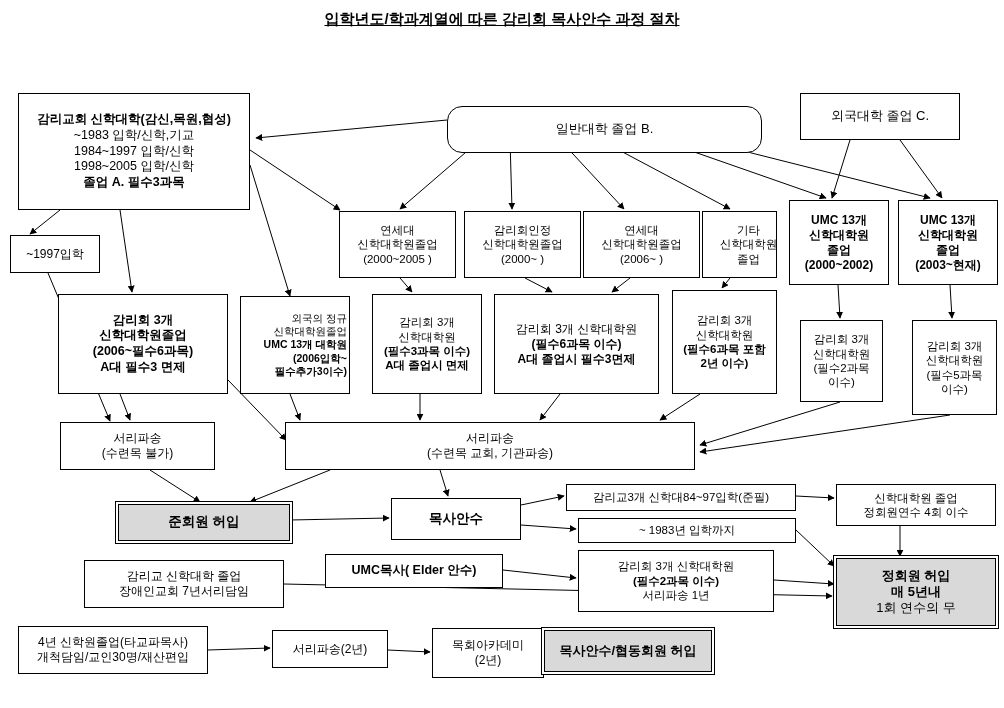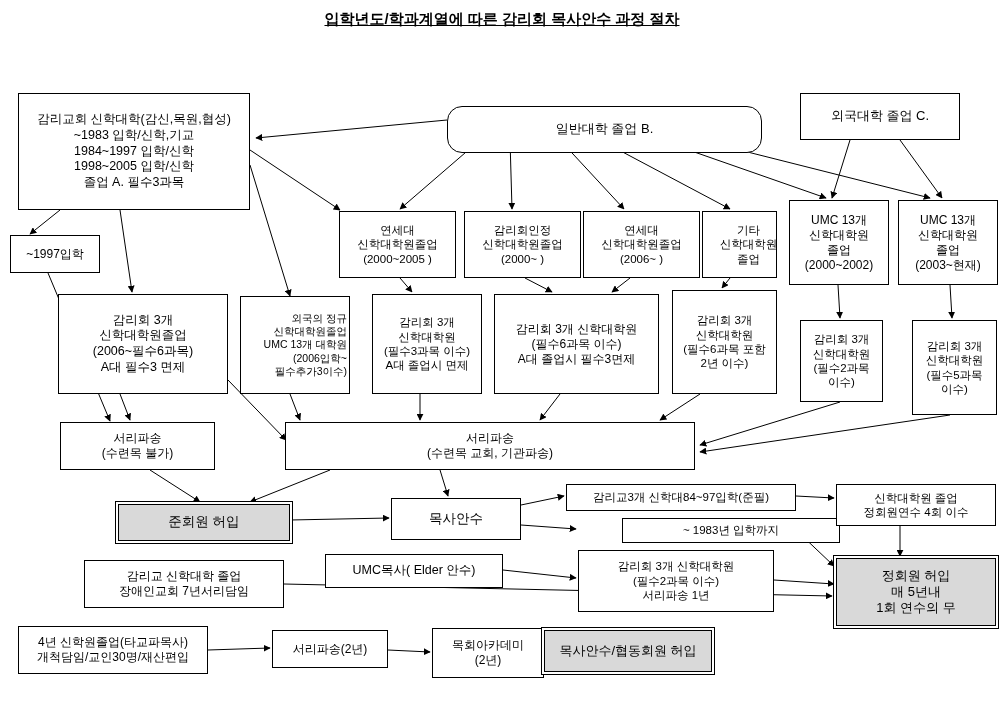--- a/index.html
+++ b/index.html
@@ -37,21 +37,21 @@
     display: flex;
     flex-direction: column;
     align-items: center;
     justify-content: center;
     text-align: center;
     line-height: 1.25;
     padding: 1px 2px;
     overflow: hidden;
   }
   .node .ln { display: block; white-space: nowrap; }
-  .b { font-weight: normal; }
+  .b { font-weight: bold; }
   .gray { background: #d9d9d9; }
   .dbl { border: 1px solid #000000; box-shadow: 0 0 0 2px #ffffff, 0 0 0 3px #000000; }
   svg#edges {
     position: absolute;
     top: 0; left: 0;
     width: 1004px;
     height: 708px;
     pointer-events: none;
   }
 </style>
@@ -213,21 +213,21 @@
       </div>
       <div class="node gray dbl" style="left: 118px; top: 504px; width: 172px; height: 37px; font-size: 13.5px;">
         <span class="ln b">준회원 허입</span>
       </div>
       <div class="node" style="left: 391px; top: 498px; width: 130px; height: 42px; font-size: 13.5px;">
         <span class="ln b">목사안수</span>
       </div>
       <div class="node" style="left: 566px; top: 484px; width: 230px; height: 27px; font-size: 11.5px;">
         <span class="ln">감리교3개 신학대84~97입학(준필)</span>
       </div>
-      <div class="node" style="left: 578px; top: 518px; width: 218px; height: 25px; font-size: 11.5px; margin-left: 44px;">
+      <div class="node" style="left: 578px; top: 518px; width: 218px; height: 25px; font-size: 11.5px;">
         <span class="ln">~ 1983년 입학까지</span>
       </div>
       <div class="node" style="left: 836px; top: 484px; width: 160px; height: 42px; font-size: 11.5px;">
         <span class="ln">신학대학원 졸업</span>
         <span class="ln">정회원연수 4회 이수</span>
       </div>
       <div class="node" style="left: 325px; top: 554px; width: 178px; height: 34px; font-size: 12.5px;">
         <span class="ln b">UMC목사( Elder 안수)</span>
       </div>
       <div class="node" style="left: 578px; top: 550px; width: 196px; height: 62px; font-size: 11.5px;">

